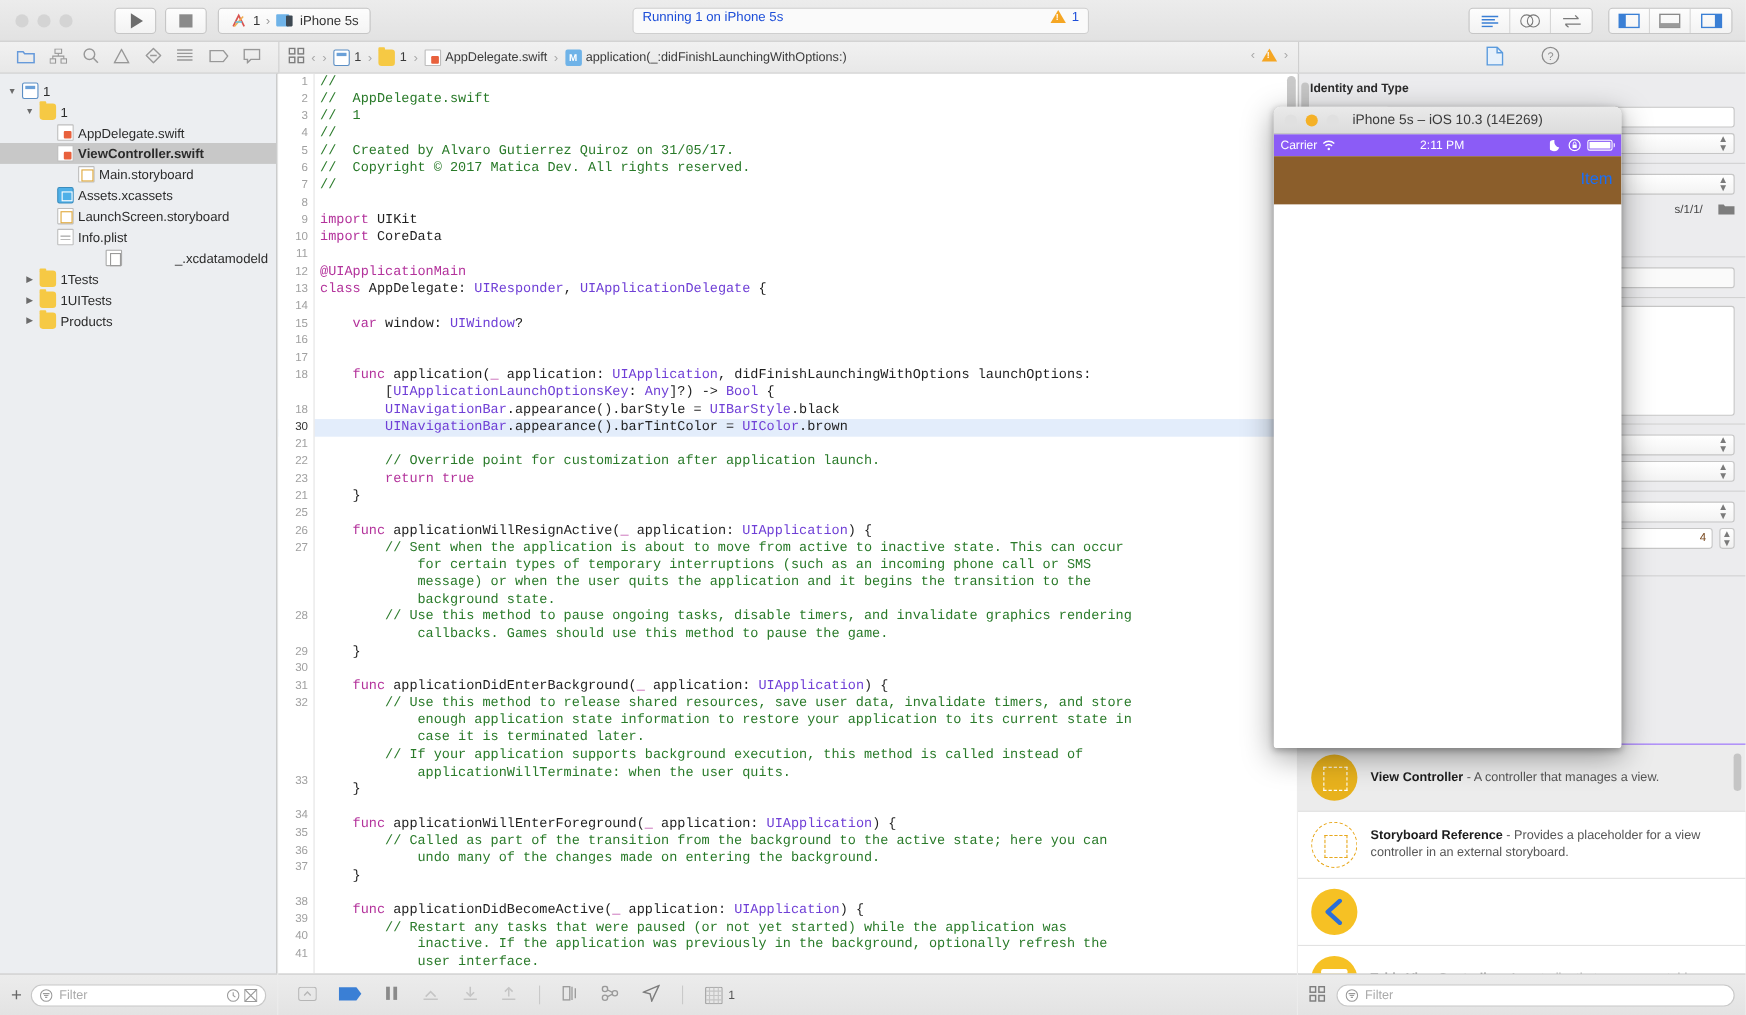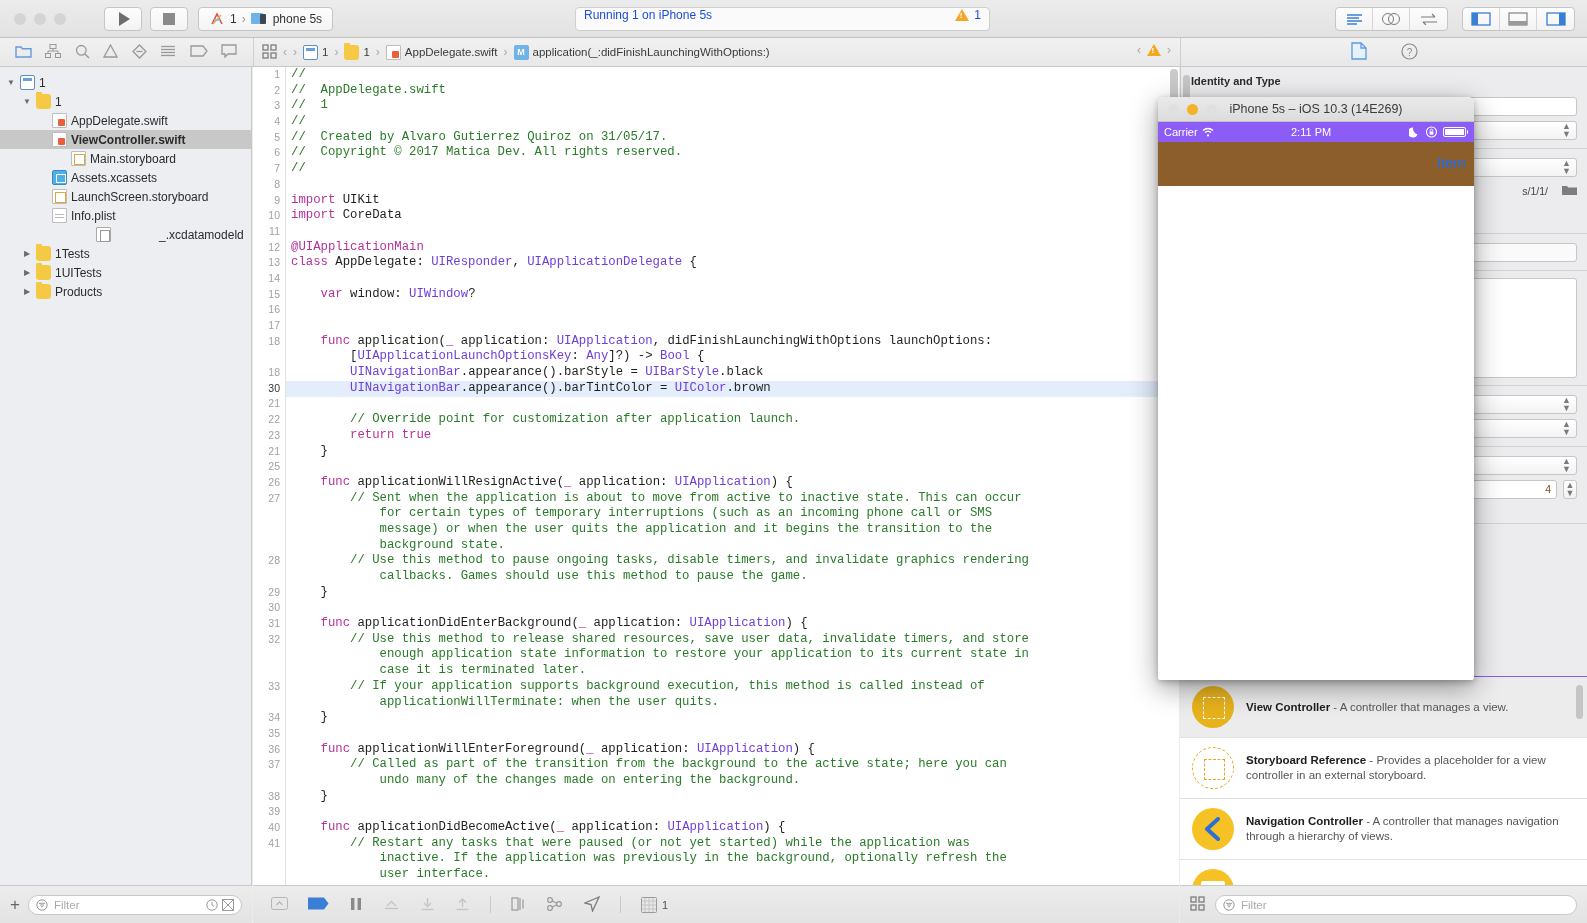--- a/index.html
+++ b/index.html
@@ -207,21 +207,21 @@
         <path d="M3 13 L8 3 L13 13" stroke="#d9534f" stroke-width="1.6" fill="none"></path>
         <path d="M4 13 L12 4" stroke="#f0ad4e" stroke-width="1.4" fill="none"></path>
         <path d="M5 9 L11 9" stroke="#5bc0de" stroke-width="1.3" fill="none"></path>
       </svg>
       <span>1</span>
       <span class="sep">›</span>
       <svg class="dev-icon" viewBox="0 0 17 14">
         <rect x="0" y="1" width="12" height="11" rx="1" fill="#6fb3e8"></rect>
         <rect x="9" y="2" width="6" height="10" rx="1" fill="#3d4852"></rect>
       </svg>
-      <span>phone 5s</span>
+      <span>iPhone 5s</span>
     </div>
 
     <div class="status-field">
       <span>Running 1 on iPhone 5s</span>
       <span class="warn-wrap">
         <span class="warn-tri"></span>
         <span>1</span>
       </span>
     </div>
 
@@ -507,21 +507,21 @@
           <div style="height: 15.7px; line-height: 15.7px;"></div>
           <div style="height: 15.7px; line-height: 15.7px;"></div>
           <div style="height: 15.7px; line-height: 15.7px;">28</div>
           <div style="height: 15.7px; line-height: 15.7px;"></div>
           <div style="height: 15.7px; line-height: 15.7px;">29</div>
           <div style="height: 15.7px; line-height: 15.7px;">30</div>
           <div style="height: 15.7px; line-height: 15.7px;">31</div>
           <div style="height: 15.7px; line-height: 15.7px;">32</div>
           <div style="height: 15.7px; line-height: 15.7px;"></div>
           <div style="height: 15.7px; line-height: 15.7px;"></div>
-          <div style="height: 15.7px; line-height: 15.7px;">33</div>
+          <div style="height: 15.7px; line-height: 15.7px; margin-top: 24px;">33</div>
           <div style="height: 15.7px; line-height: 15.7px;"></div>
           <div style="height: 15.7px; line-height: 15.7px;">34</div>
           <div style="height: 15.7px; line-height: 15.7px;">35</div>
           <div style="height: 15.7px; line-height: 15.7px;">36</div>
           <div style="height: 15.7px; line-height: 15.7px;">37</div>
           <div style="height: 15.7px; line-height: 15.7px;"></div>
           <div style="height: 15.7px; line-height: 15.7px;">38</div>
           <div style="height: 15.7px; line-height: 15.7px;">39</div>
           <div style="height: 15.7px; line-height: 15.7px;">40</div>
           <div style="height: 15.7px; line-height: 15.7px;">41</div>
@@ -702,21 +702,20 @@
         <div class="lib-item">
           <div class="lib-ico lib-sr"></div>
           <div><span class="lib-name">Storyboard Reference</span><span class="lib-desc"> - Provides a placeholder for a view controller in an external storyboard.</span></div>
         </div>
         <div class="lib-item">
           <div class="lib-ico lib-nav">
             <svg width="20" height="24" viewBox="0 0 20 24">
               <path d="M15 2 L4 12 L15 22" fill="none" stroke="#2a6fd8" stroke-width="4" stroke-linecap="round" stroke-linejoin="round"></path>
             </svg>
           </div>
-          <div><span class="lib-name">Navigation Controller</span><span class="lib-desc"> - A controller that manages navigation through a hierarchy of views.</span></div>
         </div>
         <div class="lib-item">
           <div class="lib-ico lib-tv"></div>
           <div><span class="lib-name">Table View Controller</span><span class="lib-desc"> - A controller that manages a table</span></div>
         </div>
       </div>
   </div>
 
   <div class="lib-bottom">
     <span>

